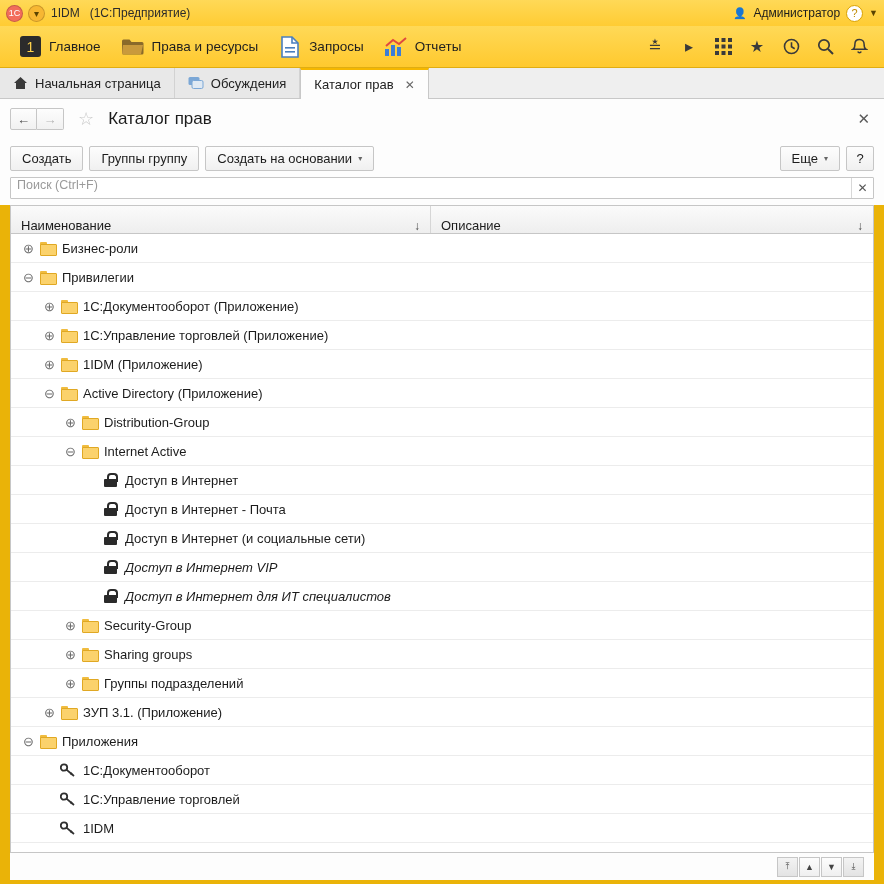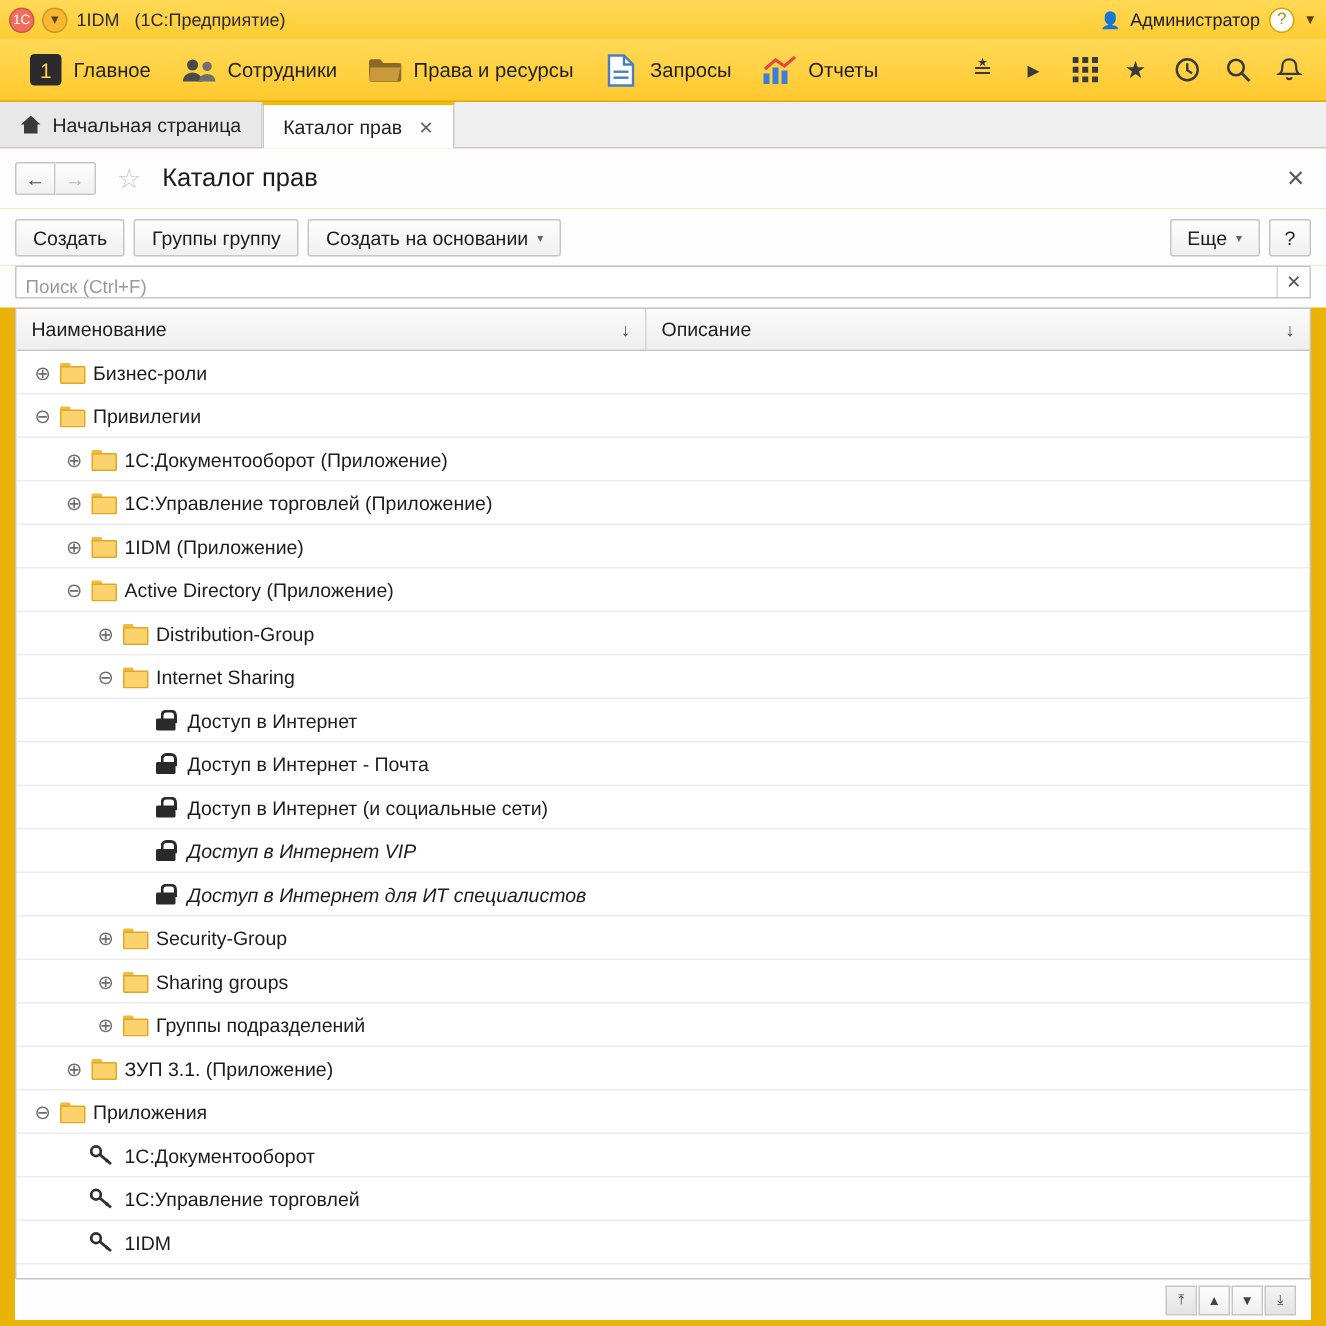--- a/index.html
+++ b/index.html
@@ -145,21 +145,21 @@
   .btn .cdn { font-size: 8px; color: #666; }
   .cmd-right { margin-left: auto; display: flex; gap: 6px; }
   .btn.qmark { width: 28px; justify-content: center; }
 
   
   .searchrow { padding: 0 10px 6px 10px; background: #fdfdfd; }
   .searchbox {
     height: 22px;
     border: 1px solid #c6c6c6;
     background: #fff;
-    display: flex; align-items: flex-end;
+    display: flex; align-items: flex-start;
     border-radius: 1px;
   }
   .searchbox input {
     flex: 1; border: none; outline: none;
     font-family: "Liberation Sans", sans-serif;
     font-size: 12.5px; color: #1c1c1c;
     padding: 0 6px; background: transparent;
   }
   .searchbox input::placeholder { color: #9a9a9a; }
   .search-clear {
@@ -181,21 +181,21 @@
   }
   .thead {
     display: flex;
     height: 28px;
     background: linear-gradient(#fbfbfb,#eeeeee);
     border-bottom: 1px solid #c6c6c6;
     font-size: 13px;
     color: #1c1c1c;
   }
   .th {
-    display: flex; align-items: center;
+    display: flex; align-items: flex-end;
     padding: 0 10px;
     height: 27px;
   }
   .th.name { width: 420px; border-right: 1px solid #d6d6d6; }
   .th.desc { flex: 1; }
   .th .sortarrow { margin-left: auto; color: #4a4a4a; font-size: 12px; }
   .tbody { flex: 1; overflow: hidden; }
   .row {
     display: flex; align-items: center;
     height: 29px;
@@ -289,31 +289,20 @@
     <div class="mb-item">
       <span class="mb-ico">
         <svg width="23" height="23" viewBox="0 0 23 23">
           <rect x="1" y="1" width="21" height="21" rx="3" fill="#2b2b2b"></rect>
           <text x="11.5" y="17" font-size="14" font-family="Liberation Sans" fill="#ffd34d" text-anchor="middle">1</text>
         </svg>
       </span>
       <span>Главное</span>
     </div>
 
-    <div class="mb-item">
-      <span class="mb-ico">
-        <svg width="26" height="20" viewBox="0 0 26 20">
-          <circle cx="8" cy="6" r="4" fill="#4a4a4a"></circle>
-          <path d="M1 18c0-4 3.2-6.5 7-6.5s7 2.5 7 6.5z" fill="#4a4a4a"></path>
-          <circle cx="18.5" cy="7" r="3.4" fill="#6f6f6f"></circle>
-          <path d="M12.5 18c0-3.4 2.7-5.5 6-5.5s6 2.1 6 5.5z" fill="#6f6f6f"></path>
-        </svg>
-      </span>
-      <span>Сотрудники</span>
-    </div>
 
     <div class="mb-item">
       <span class="mb-ico">
         <svg width="24" height="20" viewBox="0 0 24 20">
           <path d="M1 4a1.5 1.5 0 0 1 1.5-1.5h6L10.5 5H21a1.5 1.5 0 0 1 1.5 1.5V16A1.5 1.5 0 0 1 21 17.5H2.5A1.5 1.5 0 0 1 1 16z" fill="#8a6a2a"></path>
           <path d="M2 8h20l-2 9H1z" fill="#c99a3c"></path>
         </svg>
       </span>
       <span>Права и ресурсы</span>
     </div>
@@ -384,20 +373,29 @@
 
   <div class="tabsbar">
     <div class="tab">
       <span class="tab-ico">
         <svg width="15" height="14" viewBox="0 0 15 14">
           <path d="M7.5 1 14 7h-2v6H3V7H1z" fill="#3a3a3a"></path>
         </svg>
       </span>
       <span>Начальная страница</span>
     </div>
+    <div class="tab">
+      <span class="tab-ico">
+        <svg width="16" height="14" viewBox="0 0 16 14">
+          <rect x="0.5" y="1" width="11" height="8" rx="1.5" fill="#7ba7d6"></rect>
+          <rect x="4" y="4.5" width="11" height="8" rx="1.5" fill="#dfe9f3" stroke="#7ba7d6"></rect>
+        </svg>
+      </span>
+      <span>Обсуждения</span>
+    </div>
     <div class="tab active">
       <span>Каталог прав</span>
       <span class="x">✕</span>
     </div>
   </div>
 
   <div class="formhead">
     <div class="navpair">
       <div class="navbtn">←</div>
       <div class="navbtn dim">→</div>
@@ -517,21 +515,21 @@
             <span class="lbl">Distribution-Group</span>
           </div>
           <div style="flex: 1 1 0%; padding-left: 10px;"></div>
         </div>
         <div class="row">
           <div class="cell-name" style="padding-left: 52px;">
             <span class="exp">⊖</span>
             <span class="icon-slot">
               <span class="folder"></span>
             </span>
-            <span class="lbl">Internet Sharing</span>
+            <span class="lbl">Internet Active</span>
           </div>
           <div style="flex: 1 1 0%; padding-left: 10px;"></div>
         </div>
         <div class="row">
           <div class="cell-name" style="padding-left: 73px;">
             <span class="exp blank"></span>
             <span class="icon-slot">
               <span class="lock"></span>
             </span>
             <span class="lbl">Доступ в Интернет</span>

